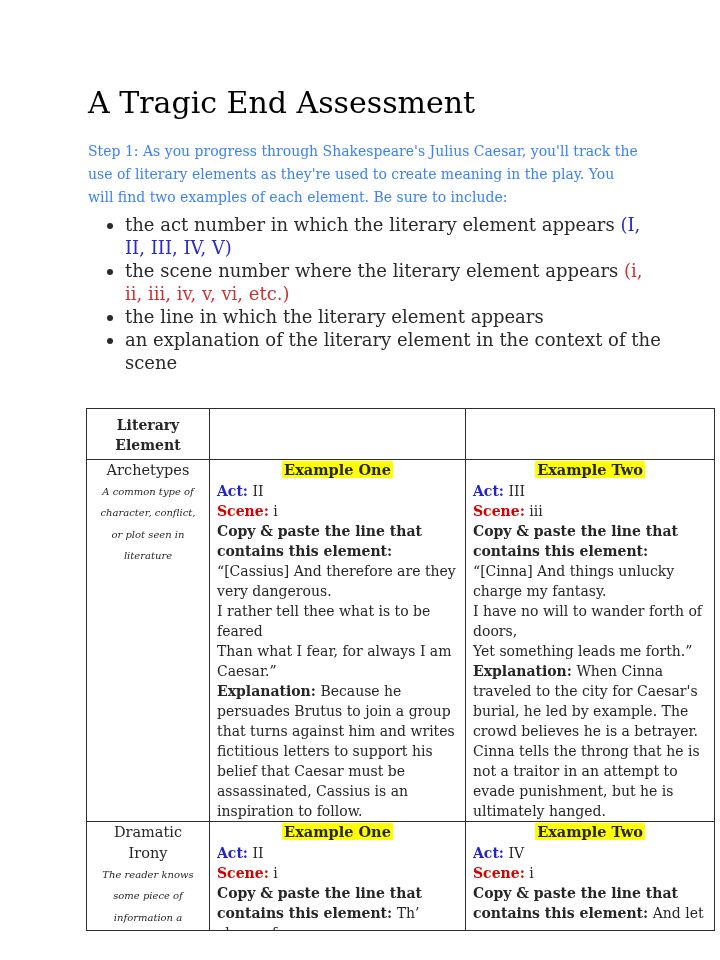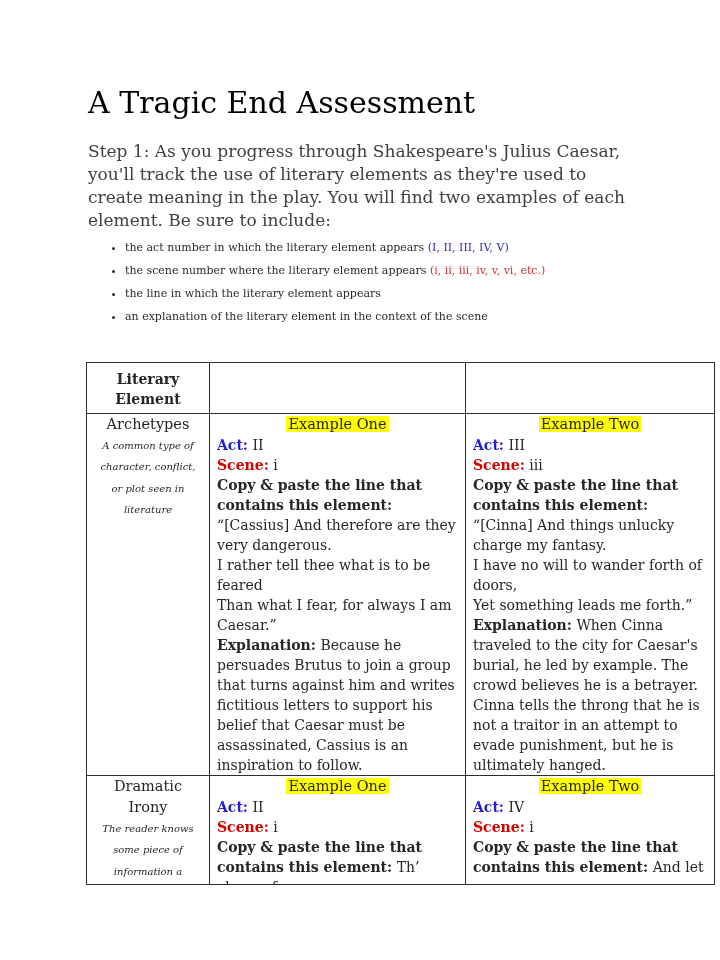--- a/index.html
+++ b/index.html
@@ -11,27 +11,27 @@
   }
   .page{padding:84px 82px 0 88px;}
 
   .doc-title{
     margin:0 0 18px 0;
     font-size:30px;line-height:1.25;font-weight:400;
     color:#000000;
   }
   .intro{
     margin:0;width:556px;
-    font-size:17px;line-height:23px;color:#404040;
+    font-size:14px;line-height:23px;color:#3b82f6;
   }
   ul.req-list{
     margin:4px 0 0 0;padding:0 0 0 37px;width:540px;list-style:disc;
   }
   ul.req-list li{
-    font-size:11px;line-height:23px;color:#2a2a2a;
+    font-size:18px;line-height:23px;color:#2a2a2a;
   }
   li.muted{color:var(--text-muted,#7b7b7b);}
   .roman-blue{color:var(--roman-blue,#2a2ac4);}
   .roman-red{color:var(--roman-red,#cc3333);}
 
   table.assessment{
     border-collapse:collapse;table-layout:fixed;
     width:628px;margin:34px 0 0 -2px;
   }
   table.assessment td{
@@ -44,21 +44,21 @@
   tr.row-two td{height:106px;}
   .clip{height:108px;overflow:hidden;}
 
   td.element-cell{text-align:center;}
   .element-name{font-weight:normal;font-size:14.5px;line-height:21px;display:block;}
   .element-def{font-style:italic;font-size:10px;line-height:21.5px;display:block;}
 
   .ex-head{text-align:center;line-height:20px;margin:0 0 1px 0;}
   .hl{
     background:var(--highlight-yellow,#ffff00);
-    font-weight:normal;font-size:14.5px;padding:0 2px;
+    font-weight:bold;font-size:14.5px;padding:0 2px;
   }
   p.ln{margin:0;}
   b.act-label{color:var(--act-blue,#2424c8);}
   b.scene-label{color:var(--scene-red,#d40000);}
 </style>
 </head>
 <body>
 
 <div class="page">
 

